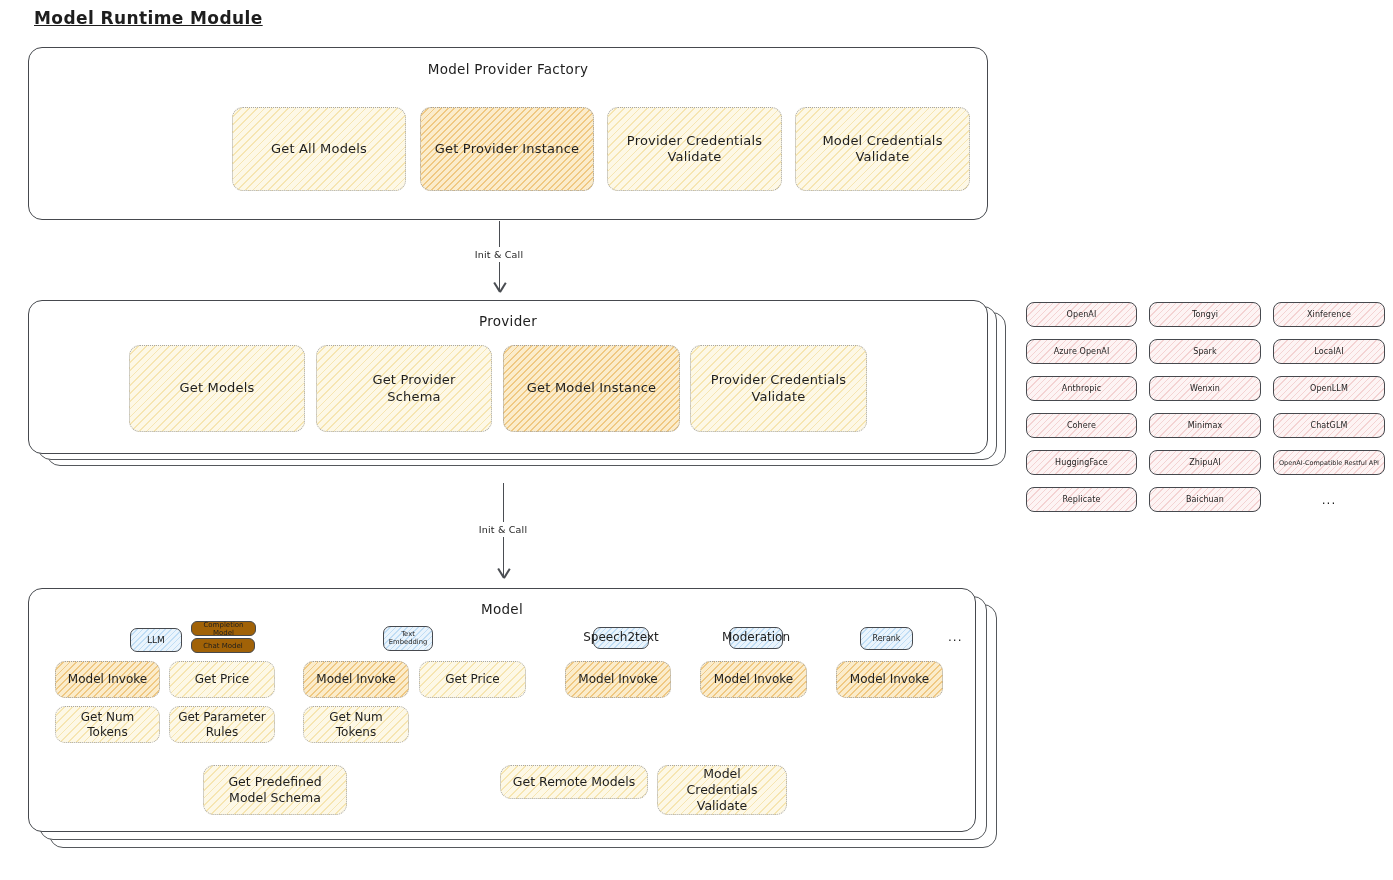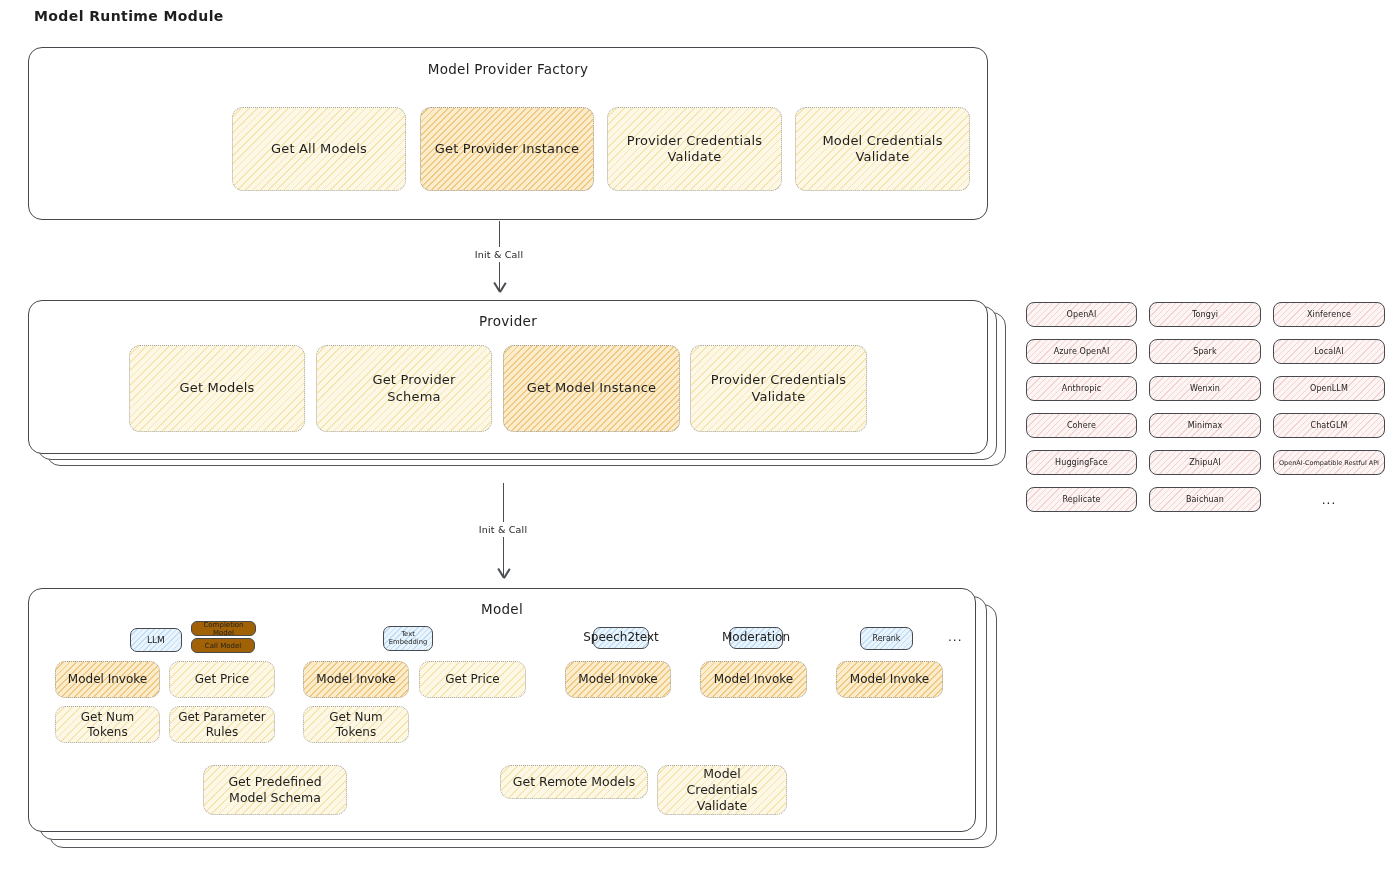--- a/index.html
+++ b/index.html
@@ -1,21 +1,21 @@
 <!DOCTYPE html>
 <html><head>
 <meta charset="utf-8">
 <style>
   html,body{margin:0;padding:0;background:#ffffff;}
   .canvas{
     position:relative;width:1393px;height:880px;background:#ffffff;overflow:hidden;
     font-family:"DejaVu Sans", sans-serif;color:#1e1e1e;
   }
   .doc-title{
-    position:absolute;left:34px;top:8px;font-size:14px;font-weight:600;letter-spacing:.4px;
+    position:absolute;left:34px;top:8px;font-size:17px;font-weight:600;letter-spacing:.4px;text-decoration:underline;
   }
   .panel{
     position:absolute;background:#ffffff;border:1.5px solid #46494e;border-radius:14px;
   }
   .echo{
     position:absolute;background:#ffffff;border:1.4px solid #55585c;border-radius:14px;
   }
   .panel-title{
     position:absolute;width:100%;text-align:center;font-size:13.5px;font-weight:500;letter-spacing:.3px;
   }
@@ -135,21 +135,21 @@
   <div class="arrow-label" style="left:503px;top:522px;">Init &amp; Call</div>
 
   <div class="echo" style="left:49px;top:604px;width:946px;height:242px;"></div>
   <div class="echo" style="left:39px;top:596px;width:946px;height:242px;"></div>
   <div class="panel" style="left:28px;top:588px;width:946px;height:242px;">
     <div class="panel-title" style="top:12px;">Model</div>
   </div>
 
   <div class="btag" style="left:130px;top:628px;width:52px;height:24px;font-size:9px;">LLM</div>
   <div class="wtag" style="left:191px;top:621px;width:65px;height:15px;">Completion Model</div>
-  <div class="wtag" style="left:191px;top:638px;width:64px;height:15px;">Call Model</div>
+  <div class="wtag" style="left:191px;top:638px;width:64px;height:15px;">Chat Model</div>
   <div class="btag" style="left:383px;top:626px;width:50px;height:25px;font-size:6.8px;">Text Embedding</div>
   <div class="btag" style="left:593px;top:627px;width:56px;height:22px;">Speech2text</div>
   <div class="btag" style="left:729px;top:627px;width:54px;height:22px;">Moderation</div>
   <div class="btag" style="left:860px;top:627px;width:53px;height:23px;font-size:8px;">Rerank</div>
   <div class="ellipsis" style="left:948px;top:630px;">...</div>
 
   <div class="op fill-orange" style="left:55px;top:661px;width:105px;height:37px;">Model Invoke</div>
   <div class="op fill-yellow" style="left:169px;top:661px;width:106px;height:37px;">Get Price</div>
   <div class="op fill-orange" style="left:303px;top:661px;width:106px;height:37px;">Model Invoke</div>
   <div class="op fill-yellow" style="left:419px;top:661px;width:107px;height:37px;">Get Price</div>

